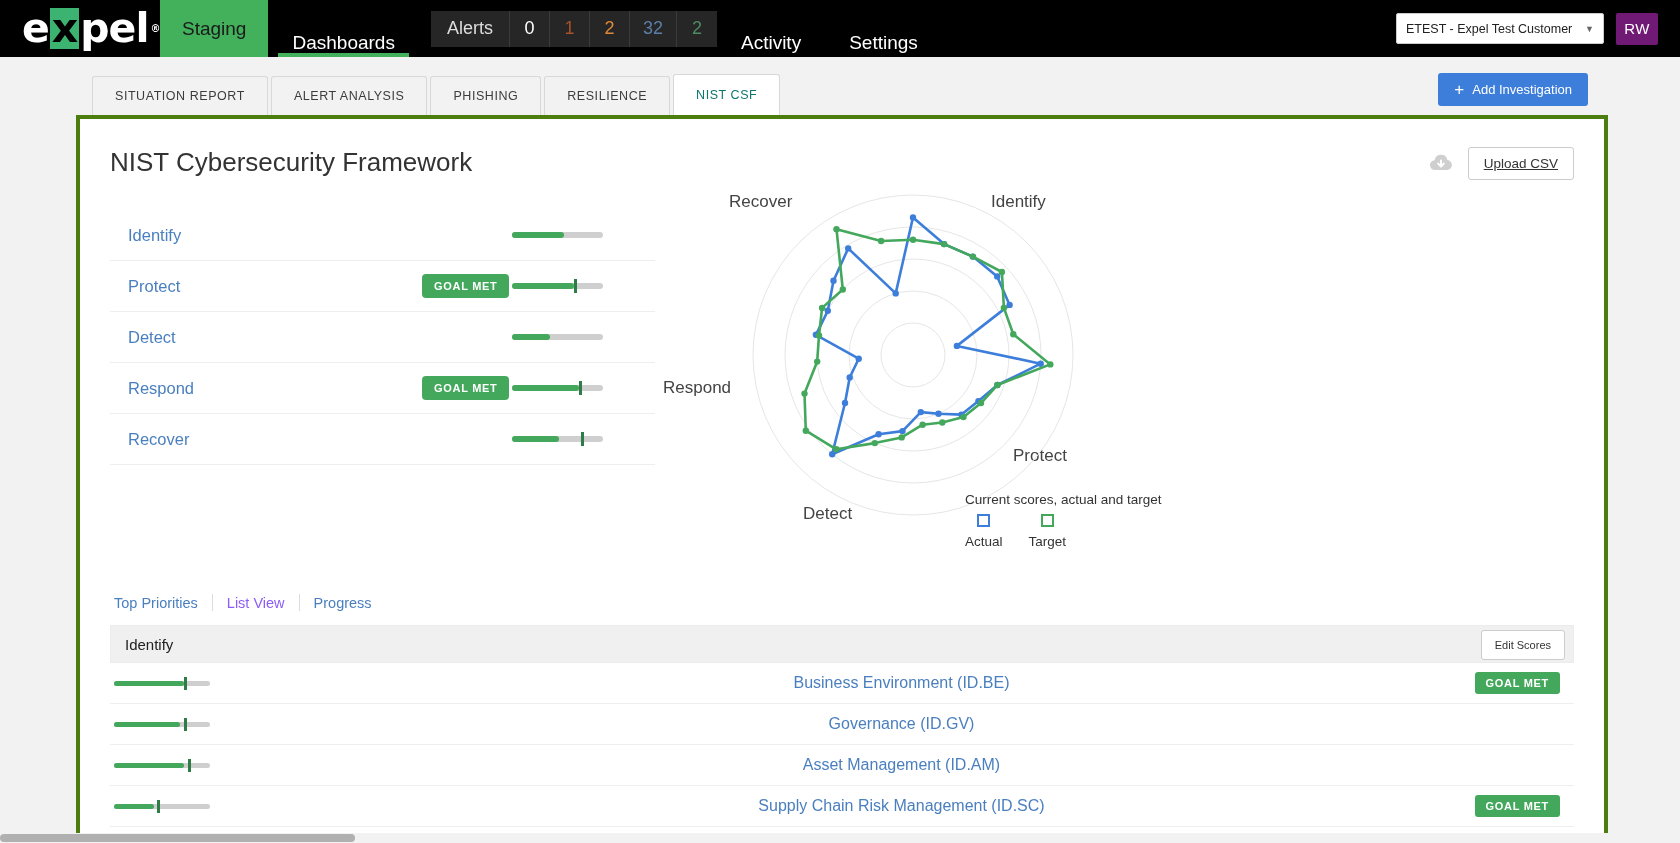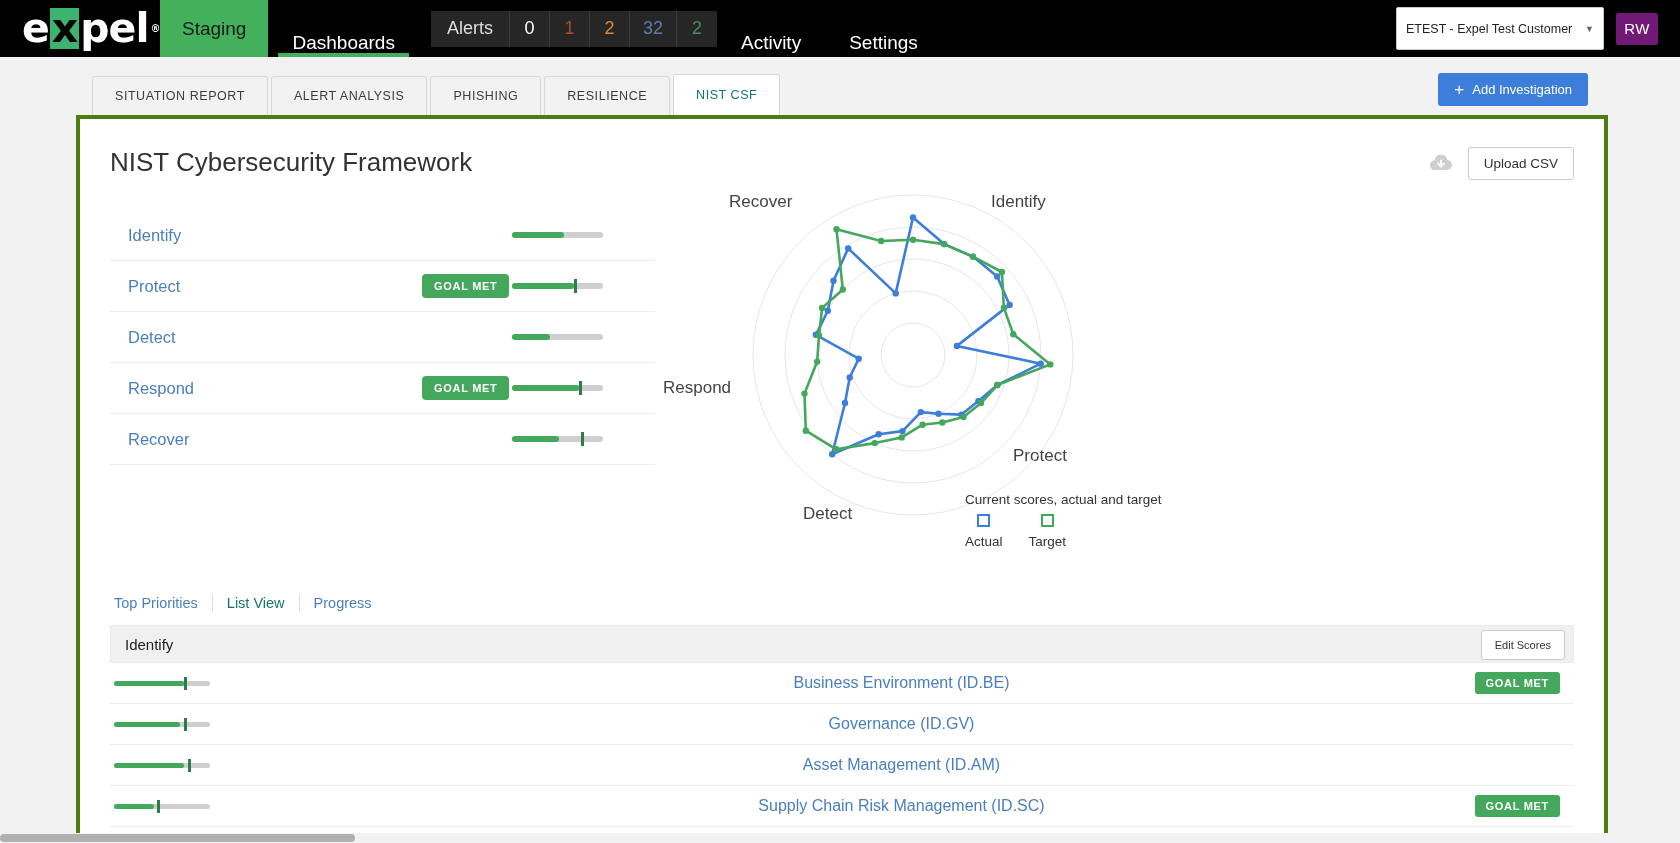--- a/index.html
+++ b/index.html
@@ -37,21 +37,21 @@
   .alerts-cell{
     background:#262626; height:36px; min-width:40px; display:flex; align-items:center;
     justify-content:center; padding:0 13px; font-size:18px; color:#ddd;
     border-right:1px solid #3b3b3b; cursor:pointer;
   }
   .alerts-cell:last-child{ border-right:none; }
   .alerts-cell.label{ padding:0 16px; }
   .spacer{ flex:1; }
   .customer-select{
     align-self:center; background:#fff; border:1px solid #ccc; border-radius:2px;
-    height:43px; width:208px; display:flex; align-items:center; justify-content:space-between;
+    height:31px; width:208px; display:flex; align-items:center; justify-content:space-between;
     padding:0 9px; font-size:12.5px; color:#222; margin-right:12px; cursor:pointer;
   }
   .customer-select .caret{ font-size:9px; color:#666; }
   .avatar{
     align-self:center; width:42px; height:32px; background:#701a75; color:#fff;
     display:flex; align-items:center; justify-content:center; font-size:15px;
     border-radius:2px; margin-right:22px; cursor:pointer; letter-spacing:.5px;
   }
 
   
@@ -77,21 +77,21 @@
   
   .card{
     margin:0 72px 0 76px; background:#fff; border:4px solid #4d7c0f;
     height:727px; position:relative; overflow:hidden;
   }
   .card-head{ padding:22px 30px 0 30px; display:flex; align-items:flex-start; }
   h1.page-title{ font-size:26px; font-weight:400; color:#333; margin:6px 0 0 0; }
   .head-right{ margin-left:auto; display:flex; align-items:center; gap:14px; padding-top:6px; }
   .upload-btn{
     border:1px solid #ccc; background:#fff; border-radius:3px; height:33px; padding:0 15px;
-    font-size:13.5px; color:#333; cursor:pointer; font-family:"Liberation Sans", sans-serif;
+    font-size:13.5px; color:#333; cursor:pointer; font-family:"Liberation Sans", sans-serif;text-decoration:underline;
   }
 
   
   .split{ display:flex; padding:0 30px; }
   .left-col{ width:545px; padding-top:30px; }
   .right-col{ flex:1; position:relative; }
 
   .fn-row{
     height:51px; display:flex; align-items:center; border-bottom:1px solid #eee;
     position:relative;
@@ -107,21 +107,21 @@
   }
   .bar .fill{ position:absolute; left:0; top:0; height:6px; background:#43a85c; border-radius:3px; }
   .bar .tick{ position:absolute; top:-4px; width:3px; height:14px; background:#2e7d46; }
 
   
   .mini-tabs{
     display:flex; align-items:center; gap:0; padding:44px 0 0 4px; font-size:14.5px;
   }
   .mini-tabs .mt{ padding:0 14px; color:#4a7fbf; cursor:pointer; }
   .mini-tabs .mt:first-child{ padding-left:0; }
-  .mini-tabs .mt.active{ color:#0f766e; }
+  .mini-tabs .mt.active{ color:#8b5cf6; }
   .mini-tabs .sep{ width:1px; height:17px; background:#ddd; }
 
   .sec-header{
     margin-top:14px; background:#f0f0f0; height:38px; display:flex; align-items:center;
     padding-left:14px; font-size:15px; color:#222; position:relative;
     border:1px solid #ececec;
   }
   .edit-scores{
     position:absolute; right:8px; top:4px; border:1px solid #ccc; background:#fff;
     border-radius:3px; height:30px; padding:0 13px; font-size:11px; color:#333;

